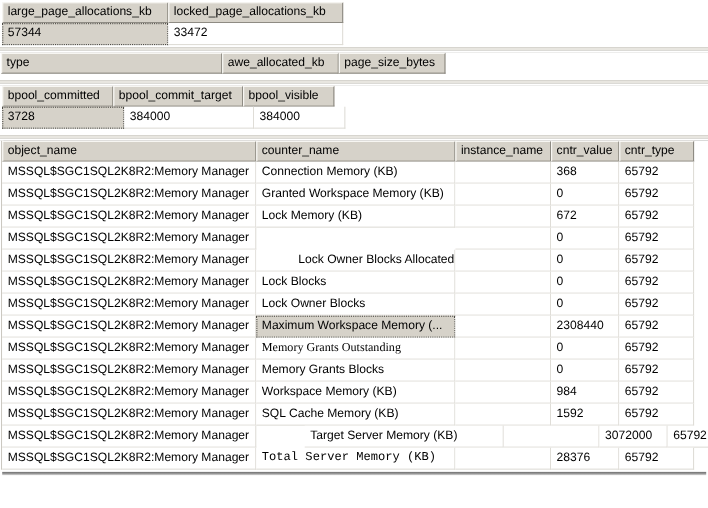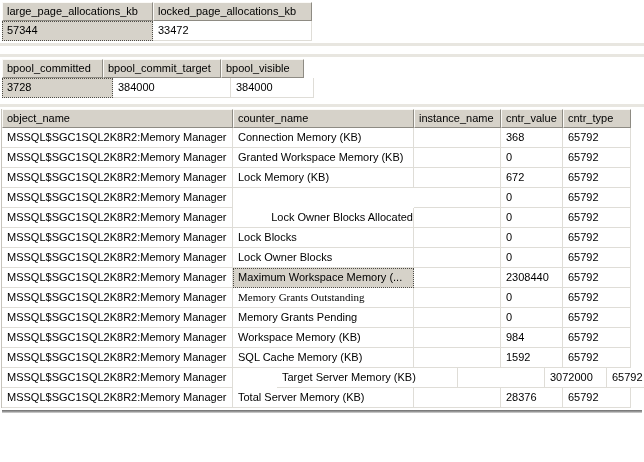--- a/index.html
+++ b/index.html
@@ -78,20 +78,25 @@
       </div>
       <div class="row">
         <div class="cell sel" style="width: 151px;">57344</div>
         <div class="cell" style="width: 159px;">33472</div>
       </div>
     </div>
 
   <div class="sep"></div>
 
   <div class="grid" style="margin-left:1px">
+      <div class="hdr-row">
+        <div class="hdr" style="width: 201px;">type</div>
+        <div class="hdr" style="width: 106px;">awe_allocated_kb</div>
+        <div class="hdr" style="width: 97px;">page_size_bytes</div>
+      </div>
     </div>
 
   <div class="sep gap6"></div>
 
   <div class="grid">
       <div class="hdr-row">
         <div class="hdr" style="width: 101px;">bpool_committed</div>
         <div class="hdr" style="width: 118px;">bpool_commit_target</div>
         <div class="hdr" style="width: 83px;">bpool_visible</div>
       </div>
@@ -171,21 +176,21 @@
         </div>
         <div class="row">
           <div class="cell" style="width: 231px;">MSSQL$SGC1SQL2K8R2:Memory Manager</div>
           <div class="cell" style="width: 181px; font-family: Liberation Serif, serif;">Memory Grants Outstanding</div>
           <div class="cell" style="width: 87px;"></div>
           <div class="cell" style="width: 62px;">0</div>
           <div class="cell" style="width: 68px;">65792</div>
         </div>
         <div class="row">
           <div class="cell" style="width: 231px;">MSSQL$SGC1SQL2K8R2:Memory Manager</div>
-          <div class="cell" style="width: 181px;">Memory Grants Pending</div>
+          <div class="cell" style="width: 181px;">Memory Grants Blocks</div>
           <div class="cell" style="width: 87px;"></div>
           <div class="cell" style="width: 62px;">0</div>
           <div class="cell" style="width: 68px;">65792</div>
         </div>
         <div class="row">
           <div class="cell" style="width: 231px;">MSSQL$SGC1SQL2K8R2:Memory Manager</div>
           <div class="cell" style="width: 181px;">Workspace Memory (KB)</div>
           <div class="cell" style="width: 87px;"></div>
           <div class="cell" style="width: 62px;">984</div>
           <div class="cell" style="width: 68px;">65792</div>
@@ -199,21 +204,21 @@
         </div>
         <div class="row">
           <div class="cell" style="width: 231px;">MSSQL$SGC1SQL2K8R2:Memory Manager</div>
           <div class="cell" style="width: 181px; margin-left: 44px;">Target Server Memory (KB)</div>
           <div class="cell" style="width: 87px;"></div>
           <div class="cell" style="width: 62px;">3072000</div>
           <div class="cell" style="width: 68px;">65792</div>
         </div>
         <div class="row">
           <div class="cell" style="width: 231px;">MSSQL$SGC1SQL2K8R2:Memory Manager</div>
-          <div class="cell" style="width: 181px;">Total Server Memory (KB)</div>
+          <div class="cell" style="width: 181px; font-family: Liberation Mono, monospace;">Total Server Memory (KB)</div>
           <div class="cell" style="width: 87px;"></div>
           <div class="cell" style="width: 62px;">28376</div>
           <div class="cell" style="width: 68px;">65792</div>
         </div>
       </div>
   </div>
 
   <div class="bottom-shadow"></div>
 
 </div>

